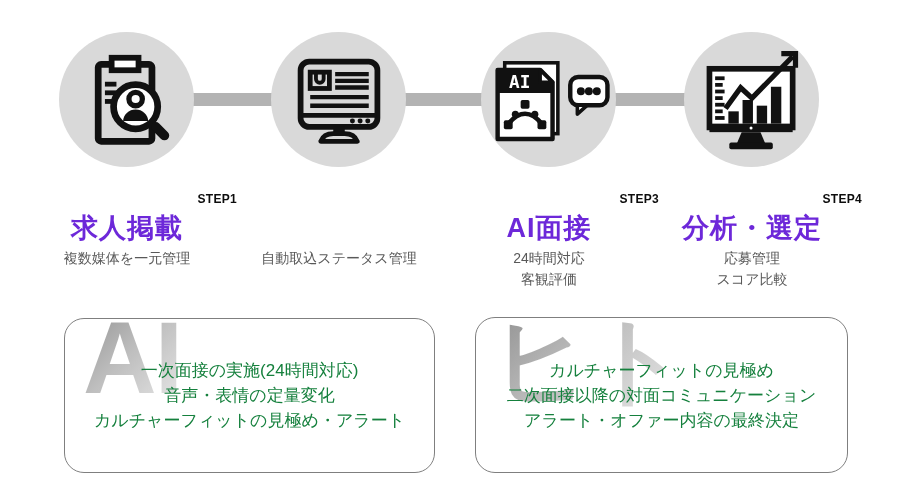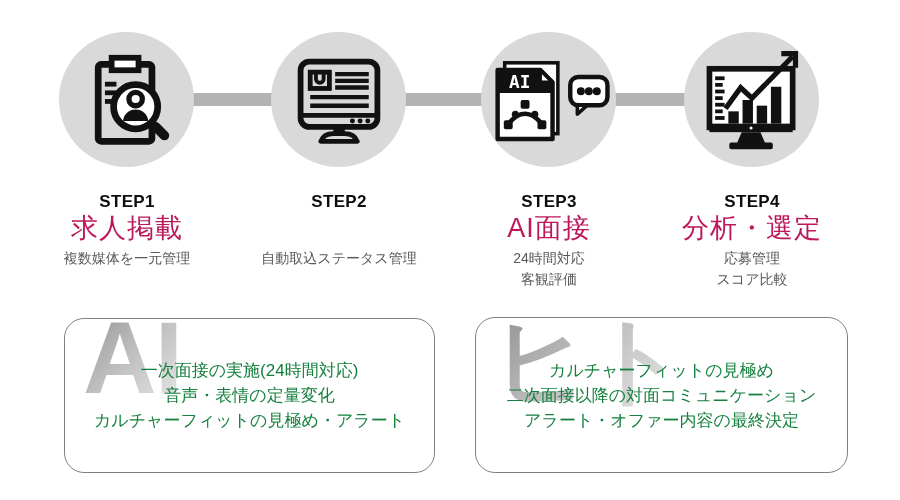--- a/index.html
+++ b/index.html
@@ -8,26 +8,26 @@
     font-family:"Liberation Sans","DejaVu Sans",sans-serif;
   }
   
   .connector{position:absolute;top:93px;height:13px;background:#b3b3b3;z-index:1;}
   .step{position:absolute;top:0;width:220px;height:300px;z-index:2;}
   .circle{
     position:absolute;left:42px;top:32px;width:135px;height:135px;border-radius:50%;
     background:#d9d9d9;display:flex;align-items:center;justify-content:center;
   }
   .step-label{
-    position:absolute;top:192px;left:0;width:100%;text-align:center;
-    font-size:17px;font-weight:700;color:#0d0d0d;letter-spacing:.3px;
+    position:absolute;top:192px;left:0;width:100%;text-align:right;
+    font-size:12px;font-weight:700;color:#0d0d0d;letter-spacing:.3px;
   }
   .step-title{
     position:absolute;top:210px;left:0;width:100%;text-align:center;
-    font-size:27px;font-weight:400;color:#be185d;letter-spacing:1px;white-space:nowrap;
+    font-size:27px;font-weight:700;color:#6d28d9;letter-spacing:1px;white-space:nowrap;
   }
   .step-subs{
     position:absolute;top:248px;left:-20px;width:260px;text-align:center;
     font-size:14px;color:#595959;line-height:21px;
   }
   
   .info-box{
     position:absolute;top:318px;height:155px;border:1.6px solid #7f7f7f;border-radius:20px;
     background:#fff;box-sizing:border-box;
   }
@@ -90,21 +90,20 @@
         <line x1="20" y1="47" x2="81" y2="47" stroke="#111" stroke-width="4.5"></line>
         <line x1="20" y1="56" x2="81" y2="56" stroke="#111" stroke-width="4.5"></line>
         <line x1="11" y1="66" x2="89" y2="66" stroke="#111" stroke-width="5"></line>
         <circle cx="64" cy="72" r="2.6" fill="#111"></circle>
         <circle cx="72" cy="72" r="2.6" fill="#111"></circle>
         <circle cx="80" cy="72" r="2.6" fill="#111"></circle>
         <rect x="44" y="78" width="12" height="8" fill="#111"></rect>
         <path d="M31,93 q3,-8 13,-8 h12 q10,0 13,8 z" fill="none" stroke="#111" stroke-width="5" stroke-linejoin="round"></path>
       </svg>
     </div>
-    <div class="step-label">STEP2</div>
     <div class="step-subs">
       <div>自動取込ステータス管理</div>
       <div></div>
     </div>
   </div>
 
   <div class="step" style="left:439px;">
     <div class="circle">
       <svg width="124" height="90" viewBox="0 0 140 100">
         <rect x="20" y="8" width="60" height="80" fill="#fff" stroke="#111" stroke-width="4"></rect>

